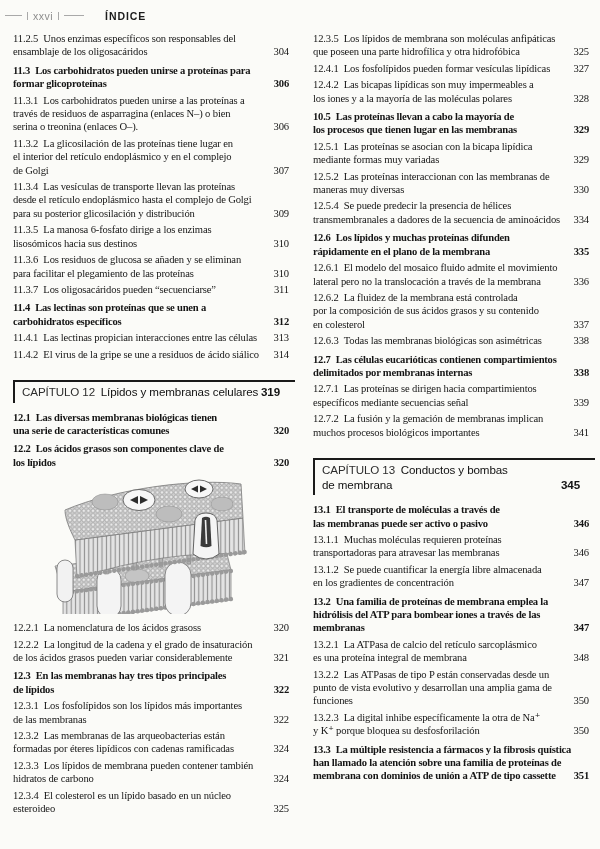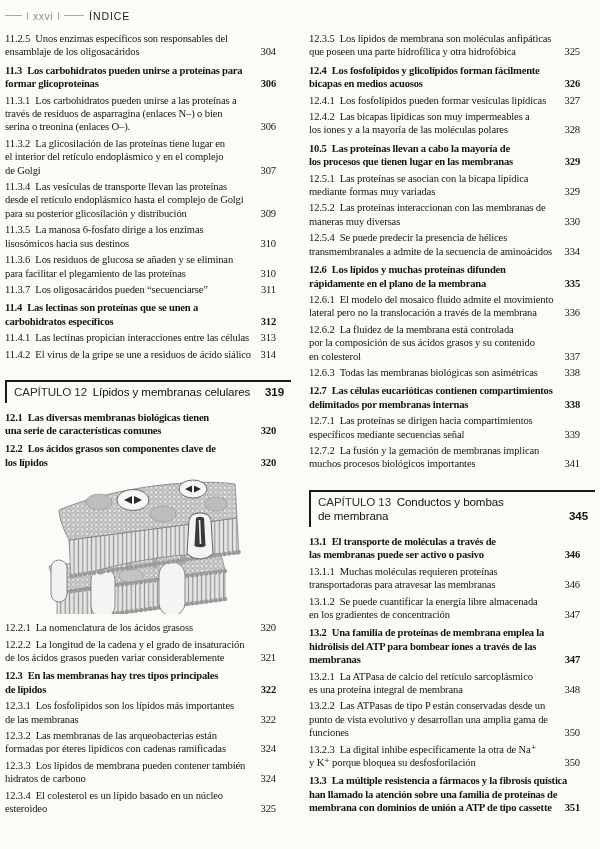--- a/index.html
+++ b/index.html
@@ -15,49 +15,49 @@
   
   .pagehead{
     display:flex;align-items:center;gap:5px;height:15px;
     margin:1px 0 9px 0;
     font-family:"Liberation Sans","DejaVu Sans",sans-serif;
   }
   .hline{width:17px;height:1px;background:#a9a9a9;}
   .hline.long{width:20px;}
   .tick{width:1px;height:8px;background:#a9a9a9;}
   .folio{color:#8d8d8d;font-size:10.5px;letter-spacing:.5px;}
-  .headtitle{color:#1c1c1c;font-weight:normal;font-size:10.5px;letter-spacing:.9px;margin-left:0;}
-
-  
-  .cols{display:flex;gap:18px;}
+  .headtitle{color:#1c1c1c;font-weight:bold;font-size:10.5px;letter-spacing:.9px;margin-left:16px;}
+
+  
+  .cols{display:flex;gap:18px;margin-left:8px;}
   .col{width:288px;}
 
   
   .entry{
     position:relative;
     margin-bottom:3px;
     font-size:10.6px;line-height:13.4px;letter-spacing:-0.15px;
   }
   .entry .etext{display:block;white-space:pre-line;text-align:left;}
-  .entry .epage{position:absolute;right:15px;bottom:0;}
+  .entry .epage{position:absolute;right:6px;bottom:0;}
   .entry.bold{font-weight:bold;margin-top:5px;letter-spacing:-0.22px;}
 
   
   .chapter{
     position:relative;
     margin-top:19px;margin-bottom:8px;
     border-top:2px solid #1a1a1a;
     border-left:2px solid #1a1a1a;
     padding:3px 0 3px 7px;
     font-family:"Liberation Sans","DejaVu Sans",sans-serif;
     font-size:11.6px;line-height:14.6px;letter-spacing:-0.1px;
   }
   .chapter .chlabel{color:#2d2d2d;}
   .chapter .chtitle{font-weight:normal;color:#111;white-space:pre-line;}
-  .chapter .chpage{position:absolute;right:7px;bottom:3px;font-weight:bold;}
+  .chapter .chpage{position:absolute;right:15px;bottom:3px;font-weight:bold;}
 
   
   .figwrap{margin:5px auto 7px auto;width:214px;}
   .figwrap svg{display:block;}
 </style>
 </head>
 <body>
 
 <div class="page">
 
@@ -220,25 +220,20 @@
 esteroideo</span>
           <span class="epage">325</span>
         </div>
       </div>
     <div class="col" id="col-right">
         <div class="entry">
           <span class="etext">12.3.5 Los lípidos de membrana son moléculas anfipáticas
 que poseen una parte hidrofílica y otra hidrofóbica</span>
           <span class="epage">325</span>
         </div>
-        <div class="entry bold">
-          <span class="etext">12.4 Los fosfolípidos y glicolípidos forman fácilmente
-bicapas en medios acuosos</span>
-          <span class="epage">326</span>
-        </div>
         <div class="entry">
           <span class="etext">12.4.1 Los fosfolípidos pueden formar vesículas lipídicas</span>
           <span class="epage">327</span>
         </div>
         <div class="entry">
           <span class="etext">12.4.2 Las bicapas lipídicas son muy impermeables a
 los iones y a la mayoría de las moléculas polares</span>
           <span class="epage">328</span>
         </div>
         <div class="entry bold">
@@ -251,21 +246,21 @@
 mediante formas muy variadas</span>
           <span class="epage">329</span>
         </div>
         <div class="entry">
           <span class="etext">12.5.2 Las proteínas interaccionan con las membranas de
 maneras muy diversas</span>
           <span class="epage">330</span>
         </div>
         <div class="entry">
           <span class="etext">12.5.4 Se puede predecir la presencia de hélices
-transmembranales a admite de la secuencia de aminoácidos</span>
+transmembranales a dadores de la secuencia de aminoácidos</span>
           <span class="epage">334</span>
         </div>
         <div class="entry bold">
           <span class="etext">12.6 Los lípidos y muchas proteínas difunden
 rápidamente en el plano de la membrana</span>
           <span class="epage">335</span>
         </div>
         <div class="entry">
           <span class="etext">12.6.1 El modelo del mosaico fluido admite el movimiento
 lateral pero no la translocación a través de la membrana</span>

